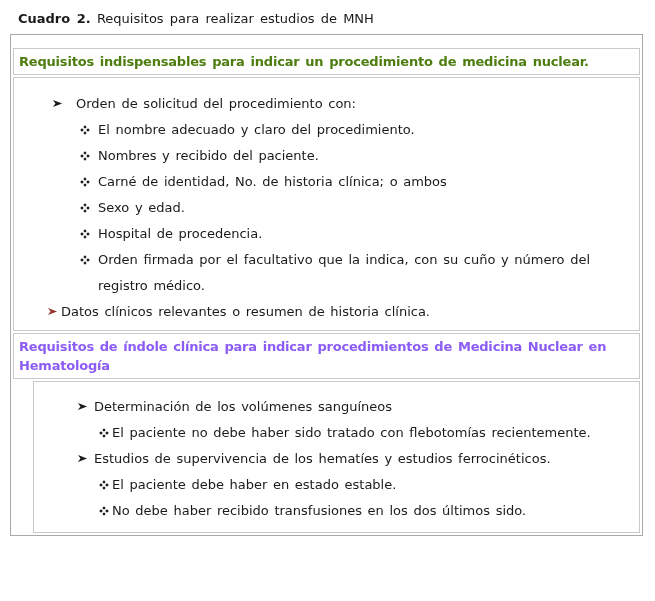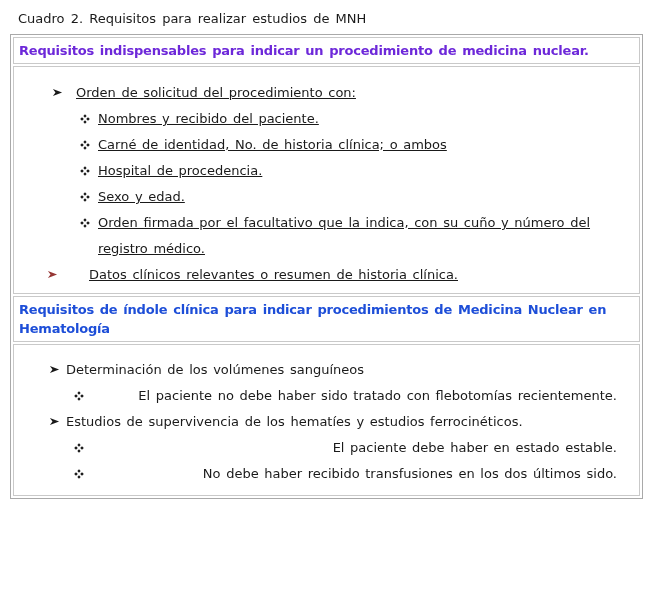--- a/index.html
+++ b/index.html
@@ -6,21 +6,21 @@
   body{
     width:655px;height:601px;overflow:hidden;background:#ffffff;
     font-family:"DejaVu Sans","Liberation Sans",sans-serif;
     font-size:13px;color:#1a1a1a;position:relative;
   }
   .caption{
     margin:11px 0 8px 18px;
     word-spacing:2px;
     white-space:nowrap;
   }
-  .caption .cap-label{font-weight:normal;}
+  .caption .cap-label{font-weight:bold;}
   .tbl{
     margin-left:10px;
     width:633px;
     box-sizing:border-box;
     border:1px solid #a9a9a9;
     padding:2px;
     display:flex;
     flex-direction:column;
     gap:2px;
     background:#ffffff;
@@ -32,94 +32,100 @@
   }
   .cell.header{
     font-weight:bold;
     font-size:13px;
     line-height:19px;
     padding:3px 4px 3px 5px;
     word-spacing:1.5px;
     letter-spacing:-0.2px;
   }
   .cell.body{word-spacing:1.5px;}
-  .cell.body.s1{padding:13px 22px 5px 0;text-decoration:underline;}
-  .cell.body.s2{padding:12px 22px 8px 0;}
+  .cell.body.s1{padding:13px 22px 5px 0;}
+  .cell.body.s2{padding:12px 22px 8px 8px;margin-left:20px;}
   .item{
     display:flex;
     align-items:flex-start;
     line-height:26px;
   }
   .marker{flex:none;display:inline-block;}
   .marker svg{vertical-align:middle;margin-top:-2px;}
   .txt{flex:1;}
   
   .s1 .l1{margin-left:38px;}       .s1 .l1 .marker{width:24px;}
   .s1 .l2{margin-left:66px;}       .s1 .l2 .marker{width:18px;}
-  .s1 .l1.outdent{margin-left:33px;gap:28px;} .s1 .l1.outdent .marker{width:14px;}
+  .s1 .l1.outdent{margin-left:33px;} .s1 .l1.outdent .marker{width:14px;}
   .s2 .l1{margin-left:35px;}       .s2 .l1 .marker{width:17px;}
-  .s2 .l2{margin-left:57px;text-align:right;}       .s2 .l2 .marker{width:13px;}
+  .s2 .l2{margin-left:57px;}       .s2 .l2 .marker{width:13px;}
 </style>
 </head>
 <body>
 
 <div class="caption">
   <span class="cap-label">Cuadro 2.</span>
   <span>Requisitos para realizar estudios de MNH</span>
 </div>
 
 <div class="tbl">
-  <section class="cell header" style="color: #6d28d9;">
+  <section class="cell header" style="color: #4d7c0f; margin-top: 11px;">
     <span>Requisitos indispensables para indicar un procedimiento de medicina nuclear.</span>
   </section>
   <section class="cell body s1">
       <div class="item l1">
         <span class="marker" style="color: rgb(26, 26, 26);"><svg width="11" height="11" viewBox="0 0 12 12">
             <path fill="currentColor" d="M1 2.2 L11 6 L1 9.8 L3.8 6 Z"></path>
           </svg></span>
         <span class="txt">Orden de solicitud del procedimiento con:</span>
+      </div>
+      <div class="item l2">
+        <span class="marker" style="color: rgb(26, 26, 26);"><svg width="10" height="10" viewBox="0 0 12 12">
+            <path fill="currentColor" d="M6 0.2 L8 2.4 L6 4.6 L4 2.4 Z M2.4 3.8 L4.6 6 L2.4 8.2 L0.2 6 Z M9.6 3.8 L11.8 6 L9.6 8.2 L7.4 6 Z M6 7.4 L8 9.6 L6 11.8 L4 9.6 Z"></path>
+          </svg></span>
+        <span class="txt">El nombre adecuado y claro del procedimiento.</span>
       </div>
       <div class="item l2">
         <span class="marker" style="color: rgb(26, 26, 26);"><svg width="10" height="10" viewBox="0 0 12 12">
             <path fill="currentColor" d="M6 0.2 L8 2.4 L6 4.6 L4 2.4 Z M2.4 3.8 L4.6 6 L2.4 8.2 L0.2 6 Z M9.6 3.8 L11.8 6 L9.6 8.2 L7.4 6 Z M6 7.4 L8 9.6 L6 11.8 L4 9.6 Z"></path>
           </svg></span>
         <span class="txt">Nombres y recibido del paciente.</span>
       </div>
       <div class="item l2">
         <span class="marker" style="color: rgb(26, 26, 26);"><svg width="10" height="10" viewBox="0 0 12 12">
             <path fill="currentColor" d="M6 0.2 L8 2.4 L6 4.6 L4 2.4 Z M2.4 3.8 L4.6 6 L2.4 8.2 L0.2 6 Z M9.6 3.8 L11.8 6 L9.6 8.2 L7.4 6 Z M6 7.4 L8 9.6 L6 11.8 L4 9.6 Z"></path>
           </svg></span>
         <span class="txt">Carné de identidad, No. de historia clínica; o ambos</span>
       </div>
       <div class="item l2">
         <span class="marker" style="color: rgb(26, 26, 26);"><svg width="10" height="10" viewBox="0 0 12 12">
             <path fill="currentColor" d="M6 0.2 L8 2.4 L6 4.6 L4 2.4 Z M2.4 3.8 L4.6 6 L2.4 8.2 L0.2 6 Z M9.6 3.8 L11.8 6 L9.6 8.2 L7.4 6 Z M6 7.4 L8 9.6 L6 11.8 L4 9.6 Z"></path>
           </svg></span>
-        <span class="txt">Hospital de procedencia.</span>
+        <span class="txt">Sexo y edad.</span>
       </div>
       <div class="item l2">
         <span class="marker" style="color: rgb(26, 26, 26);"><svg width="10" height="10" viewBox="0 0 12 12">
             <path fill="currentColor" d="M6 0.2 L8 2.4 L6 4.6 L4 2.4 Z M2.4 3.8 L4.6 6 L2.4 8.2 L0.2 6 Z M9.6 3.8 L11.8 6 L9.6 8.2 L7.4 6 Z M6 7.4 L8 9.6 L6 11.8 L4 9.6 Z"></path>
           </svg></span>
-        <span class="txt">Sexo y edad.</span>
+        <span class="txt">Hospital de procedencia.</span>
       </div>
       <div class="item l2">
         <span class="marker" style="color: rgb(26, 26, 26);"><svg width="10" height="10" viewBox="0 0 12 12">
             <path fill="currentColor" d="M6 0.2 L8 2.4 L6 4.6 L4 2.4 Z M2.4 3.8 L4.6 6 L2.4 8.2 L0.2 6 Z M9.6 3.8 L11.8 6 L9.6 8.2 L7.4 6 Z M6 7.4 L8 9.6 L6 11.8 L4 9.6 Z"></path>
           </svg></span>
         <span class="txt">Orden firmada por el facultativo que la indica, con su cuño y número del registro médico.</span>
       </div>
       <div class="item l1 outdent">
         <span class="marker" style="color: rgb(150, 54, 52);"><svg width="11" height="11" viewBox="0 0 12 12">
             <path fill="currentColor" d="M1 2.2 L11 6 L1 9.8 L3.8 6 Z"></path>
           </svg></span>
         <span class="txt">Datos clínicos relevantes o resumen de historia clínica.</span>
       </div>
     </section>
-  <section class="cell header" style="color: #1d4ed8;">
+  <section class="cell header" style="color: #8b5cf6;">
     <span>Requisitos de índole clínica para indicar procedimientos de Medicina Nuclear en Hematología</span>
   </section>
   <section class="cell body s2">
       <div class="item l1">
         <span class="marker" style="color: rgb(26, 26, 26);"><svg width="11" height="11" viewBox="0 0 12 12">
             <path fill="currentColor" d="M1 2.2 L11 6 L1 9.8 L3.8 6 Z"></path>
           </svg></span>
         <span class="txt">Determinación de los volúmenes sanguíneos</span>
       </div>
       <div class="item l2">

